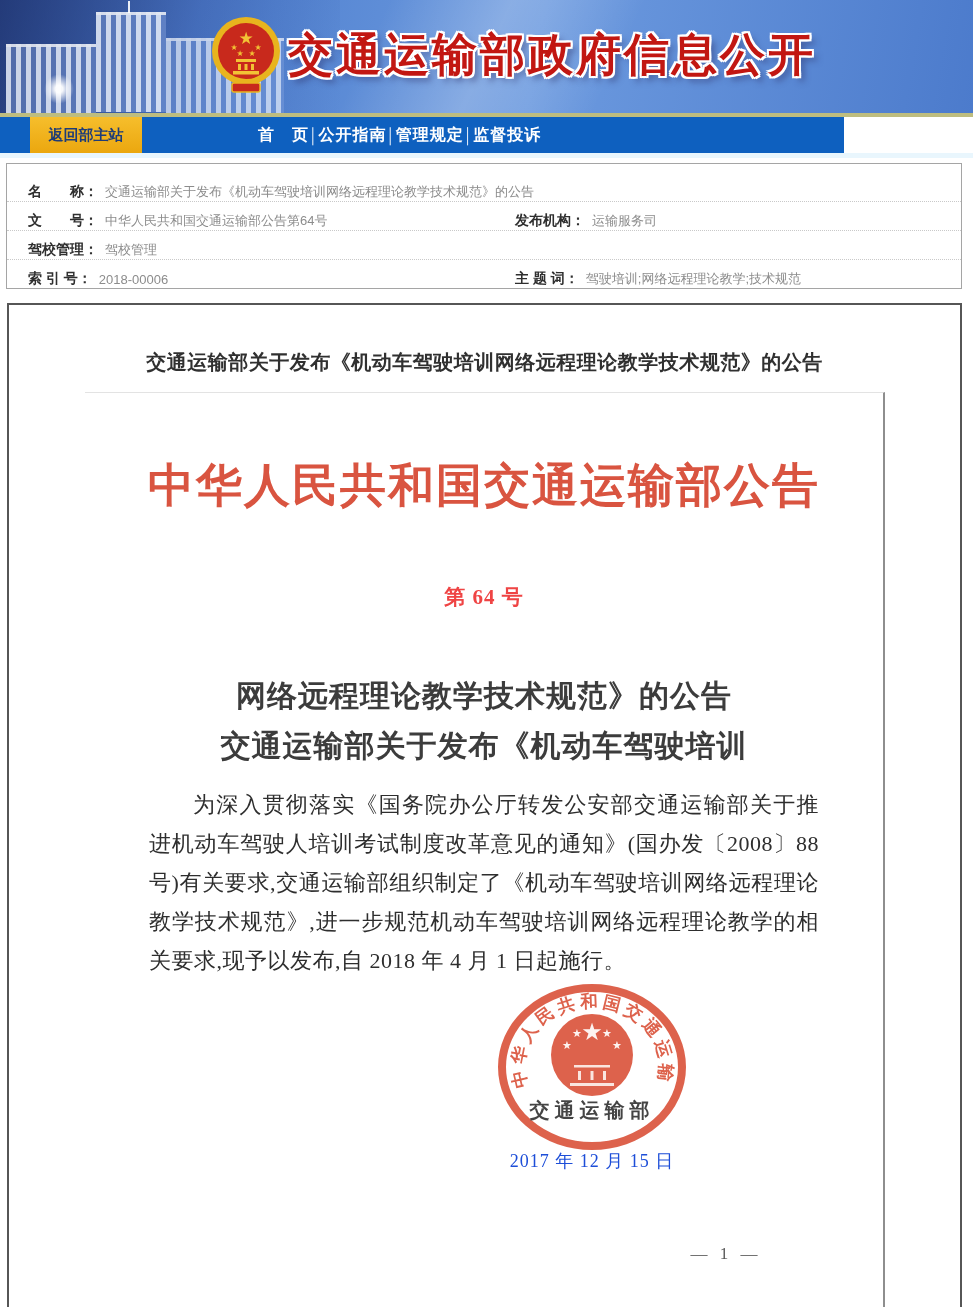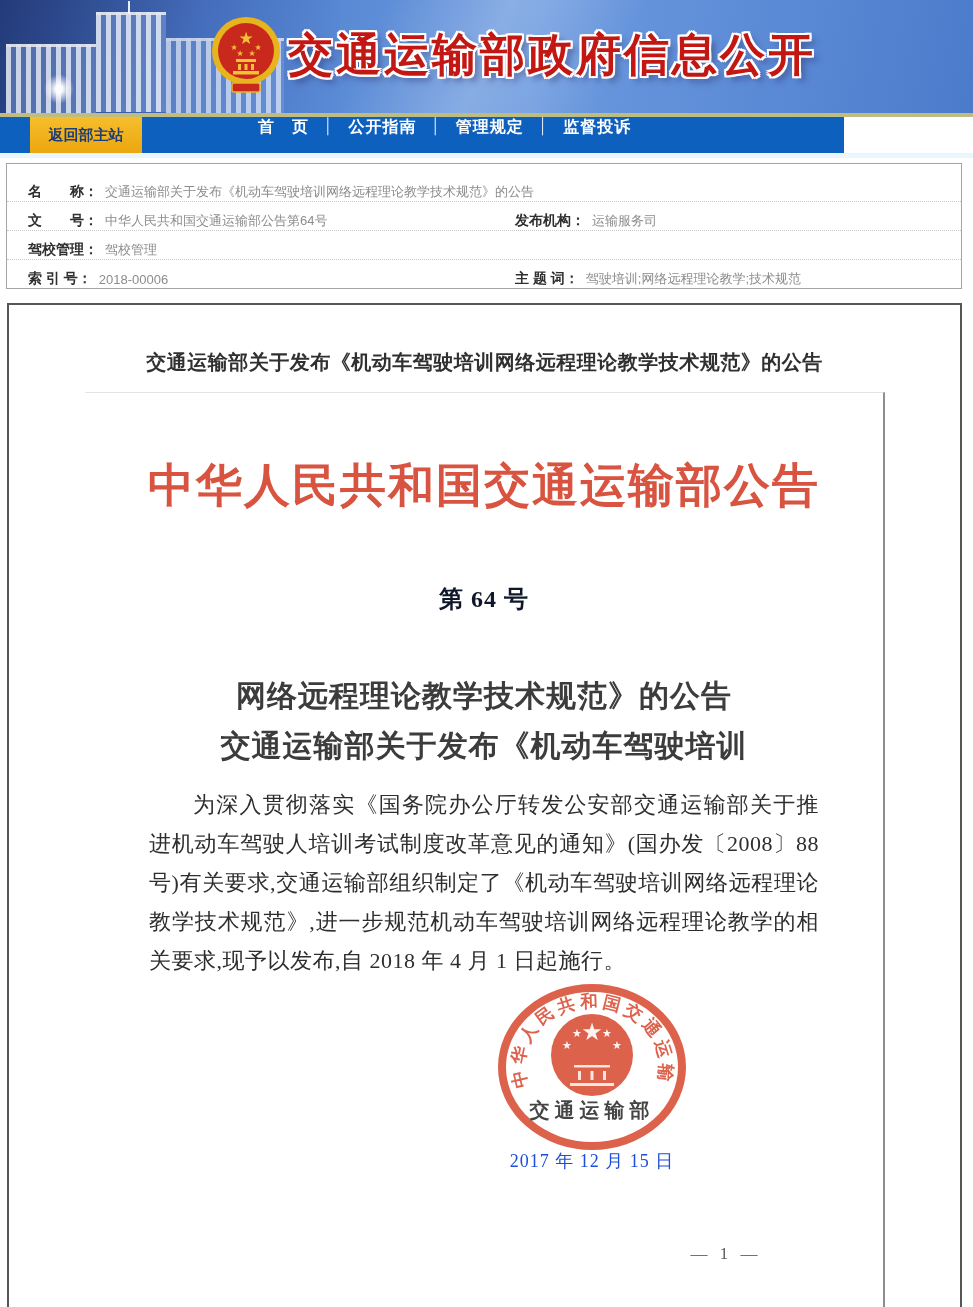--- a/index.html
+++ b/index.html
@@ -29,21 +29,21 @@
                      -2px -2px 0 #fff,2px 2px 0 #fff,-2px 2px 0 #fff,2px -2px 0 #fff,
                      5px 5px 6px rgba(45,50,105,.55); }
 
   .sep-khaki { position:absolute; left:0; top:113px; width:973px; height:4px; background:#BEBD7F; }
 
   
   .nav { position:absolute; left:0; top:117px; width:844px; height:36px; background:#0E60BF; }
   .back-btn { position:absolute; left:30px; top:0; width:112px; height:36px; border:none; cursor:pointer;
          background:linear-gradient(#F6BE2C,#EBA70F); color:#1E3C78; font-weight:bold; font-size:15px;
          font-family:"Liberation Sans",sans-serif; }
-  .nav-menu { position:absolute; left:258px; top:0; height:36px; display:flex; gap:15px; }
+  .nav-menu { position:absolute; left:258px; top:0; height:36px; display:flex; align-items:center; }
   .nav-item { color:#fff; font-size:16px; font-weight:bold; letter-spacing:1px; cursor:pointer;
          text-decoration:none; white-space:nowrap; }
   .nav-sep { color:rgba(255,255,255,.85); font-size:15px; font-weight:normal; }
   .pale-strip { position:absolute; left:0; top:153px; width:973px; height:5px; background:#E9F6FD; }
 
   
   .meta { position:absolute; left:6px; top:163px; width:956px; background:#fff; border:1px solid #A5A5A5; }
   .meta-row { display:flex; align-items:flex-end; min-height:29px; }
   .meta-row.first { min-height:37px; }
   .meta-row + .meta-row { border-top:1px dotted #C9C9C9; }
@@ -57,21 +57,21 @@
   .doc { position:absolute; left:7px; top:303px; width:955px; height:1010px;
          border:2px solid #565656; background:#fff; }
   .doc-title { position:absolute; left:0; top:44px; width:100%; text-align:center;
          font-size:20px; font-weight:bold; color:#303030; letter-spacing:.5px; }
   .scan { position:absolute; left:76px; top:87px; width:800px; height:917px; background:#fff;
          border-right:2px solid #8E8E8E; border-top:1px solid #E3E3E3; }
   .serif { font-family:"Liberation Serif","DejaVu Serif",serif; }
   .red-heading { position:absolute; left:0; top:62px; width:100%; text-align:center;
          font-size:46px; font-weight:bold; color:#D95440; letter-spacing:2px; white-space:nowrap; }
   .issue-no { position:absolute; left:0; top:190px; width:100%; text-align:center;
-         font-size:24px; font-weight:bold; color:#0f172a; letter-spacing:1px; }
+         font-size:21px; font-weight:bold; color:#ef4444; letter-spacing:1px; }
   .ann-title { position:absolute; left:0; top:278px; width:100%; text-align:center;
          font-size:30px; font-weight:bold; color:#3C3C3C; line-height:50px; letter-spacing:1px; }
   .body-para { position:absolute; left:64px; top:392px; width:670px; font-size:22px; color:#2E2E2E;
          line-height:39px; text-align:justify; text-indent:2em; letter-spacing:.5px; }
   .seal-svg { position:absolute; left:412px; top:590px; opacity:.95; }
   .issue-date { position:absolute; left:507px; top:756px; transform:translateX(-50%);
          font-size:18px; color:#1d4ed8; letter-spacing:1px; white-space:nowrap; }
   .page-no { position:absolute; left:641px; top:851px; transform:translateX(-50%);
          font-size:17px; color:#5A5A5A; letter-spacing:4px; white-space:nowrap; }
 </style>

